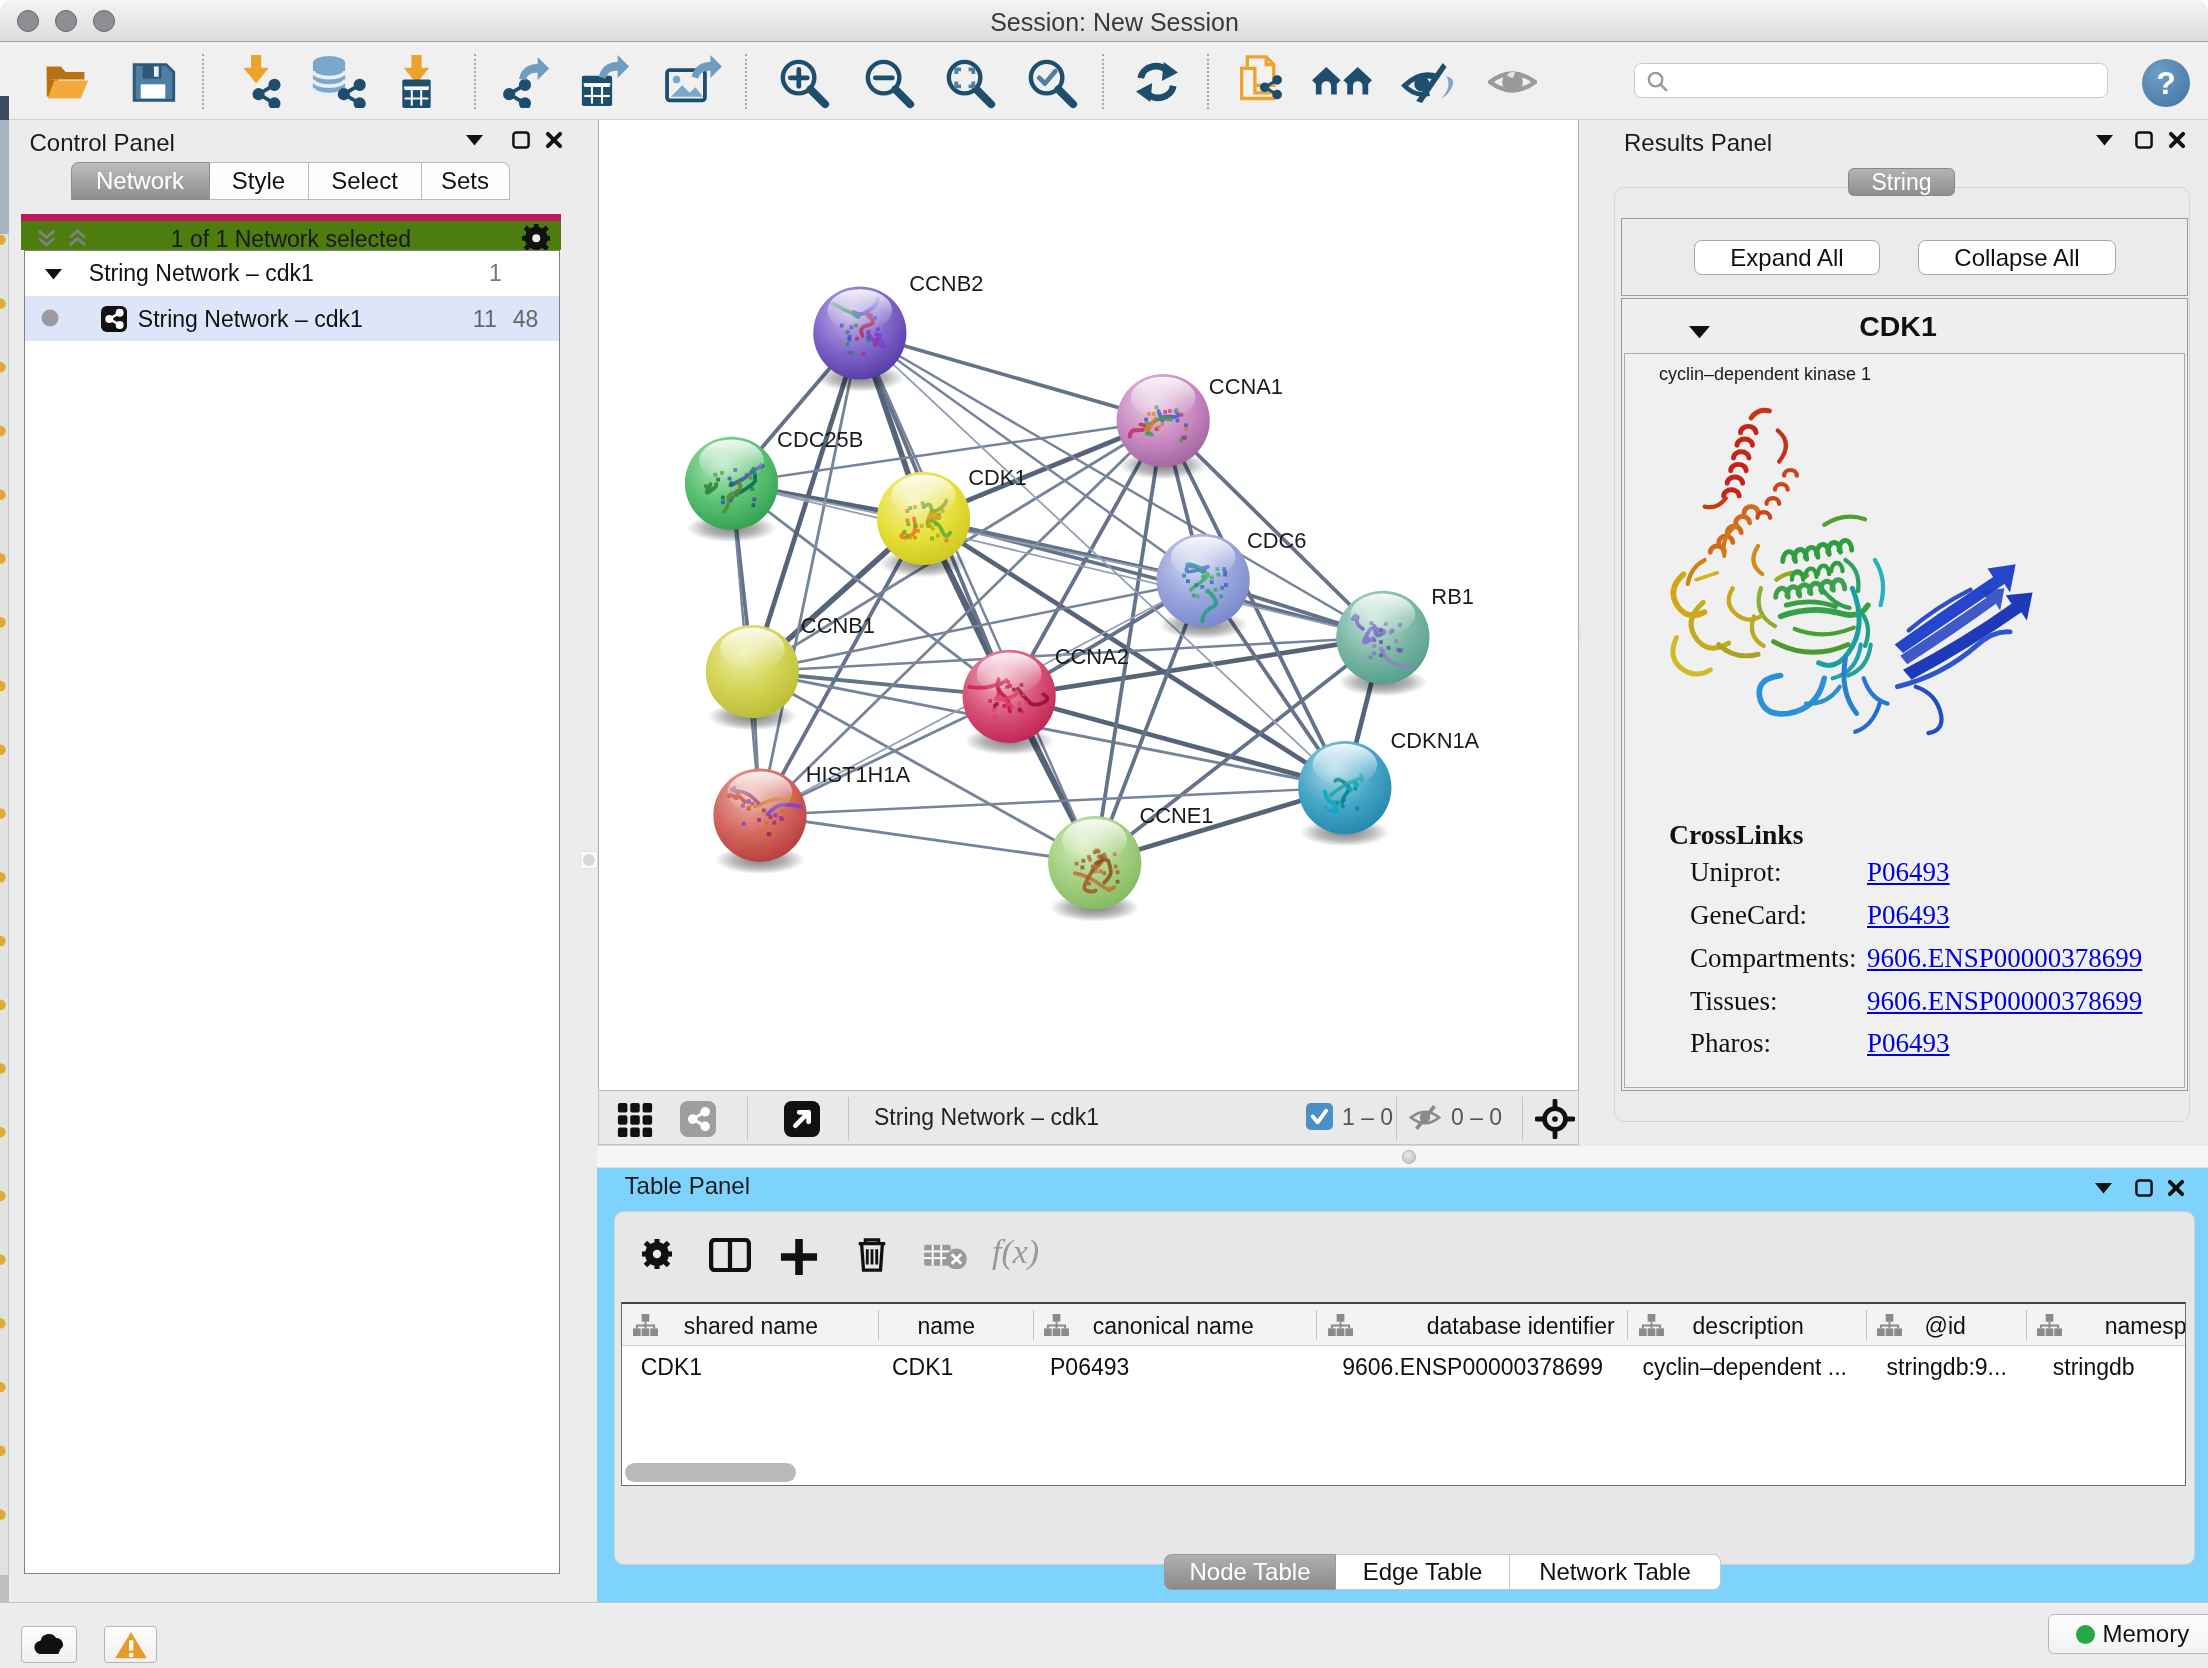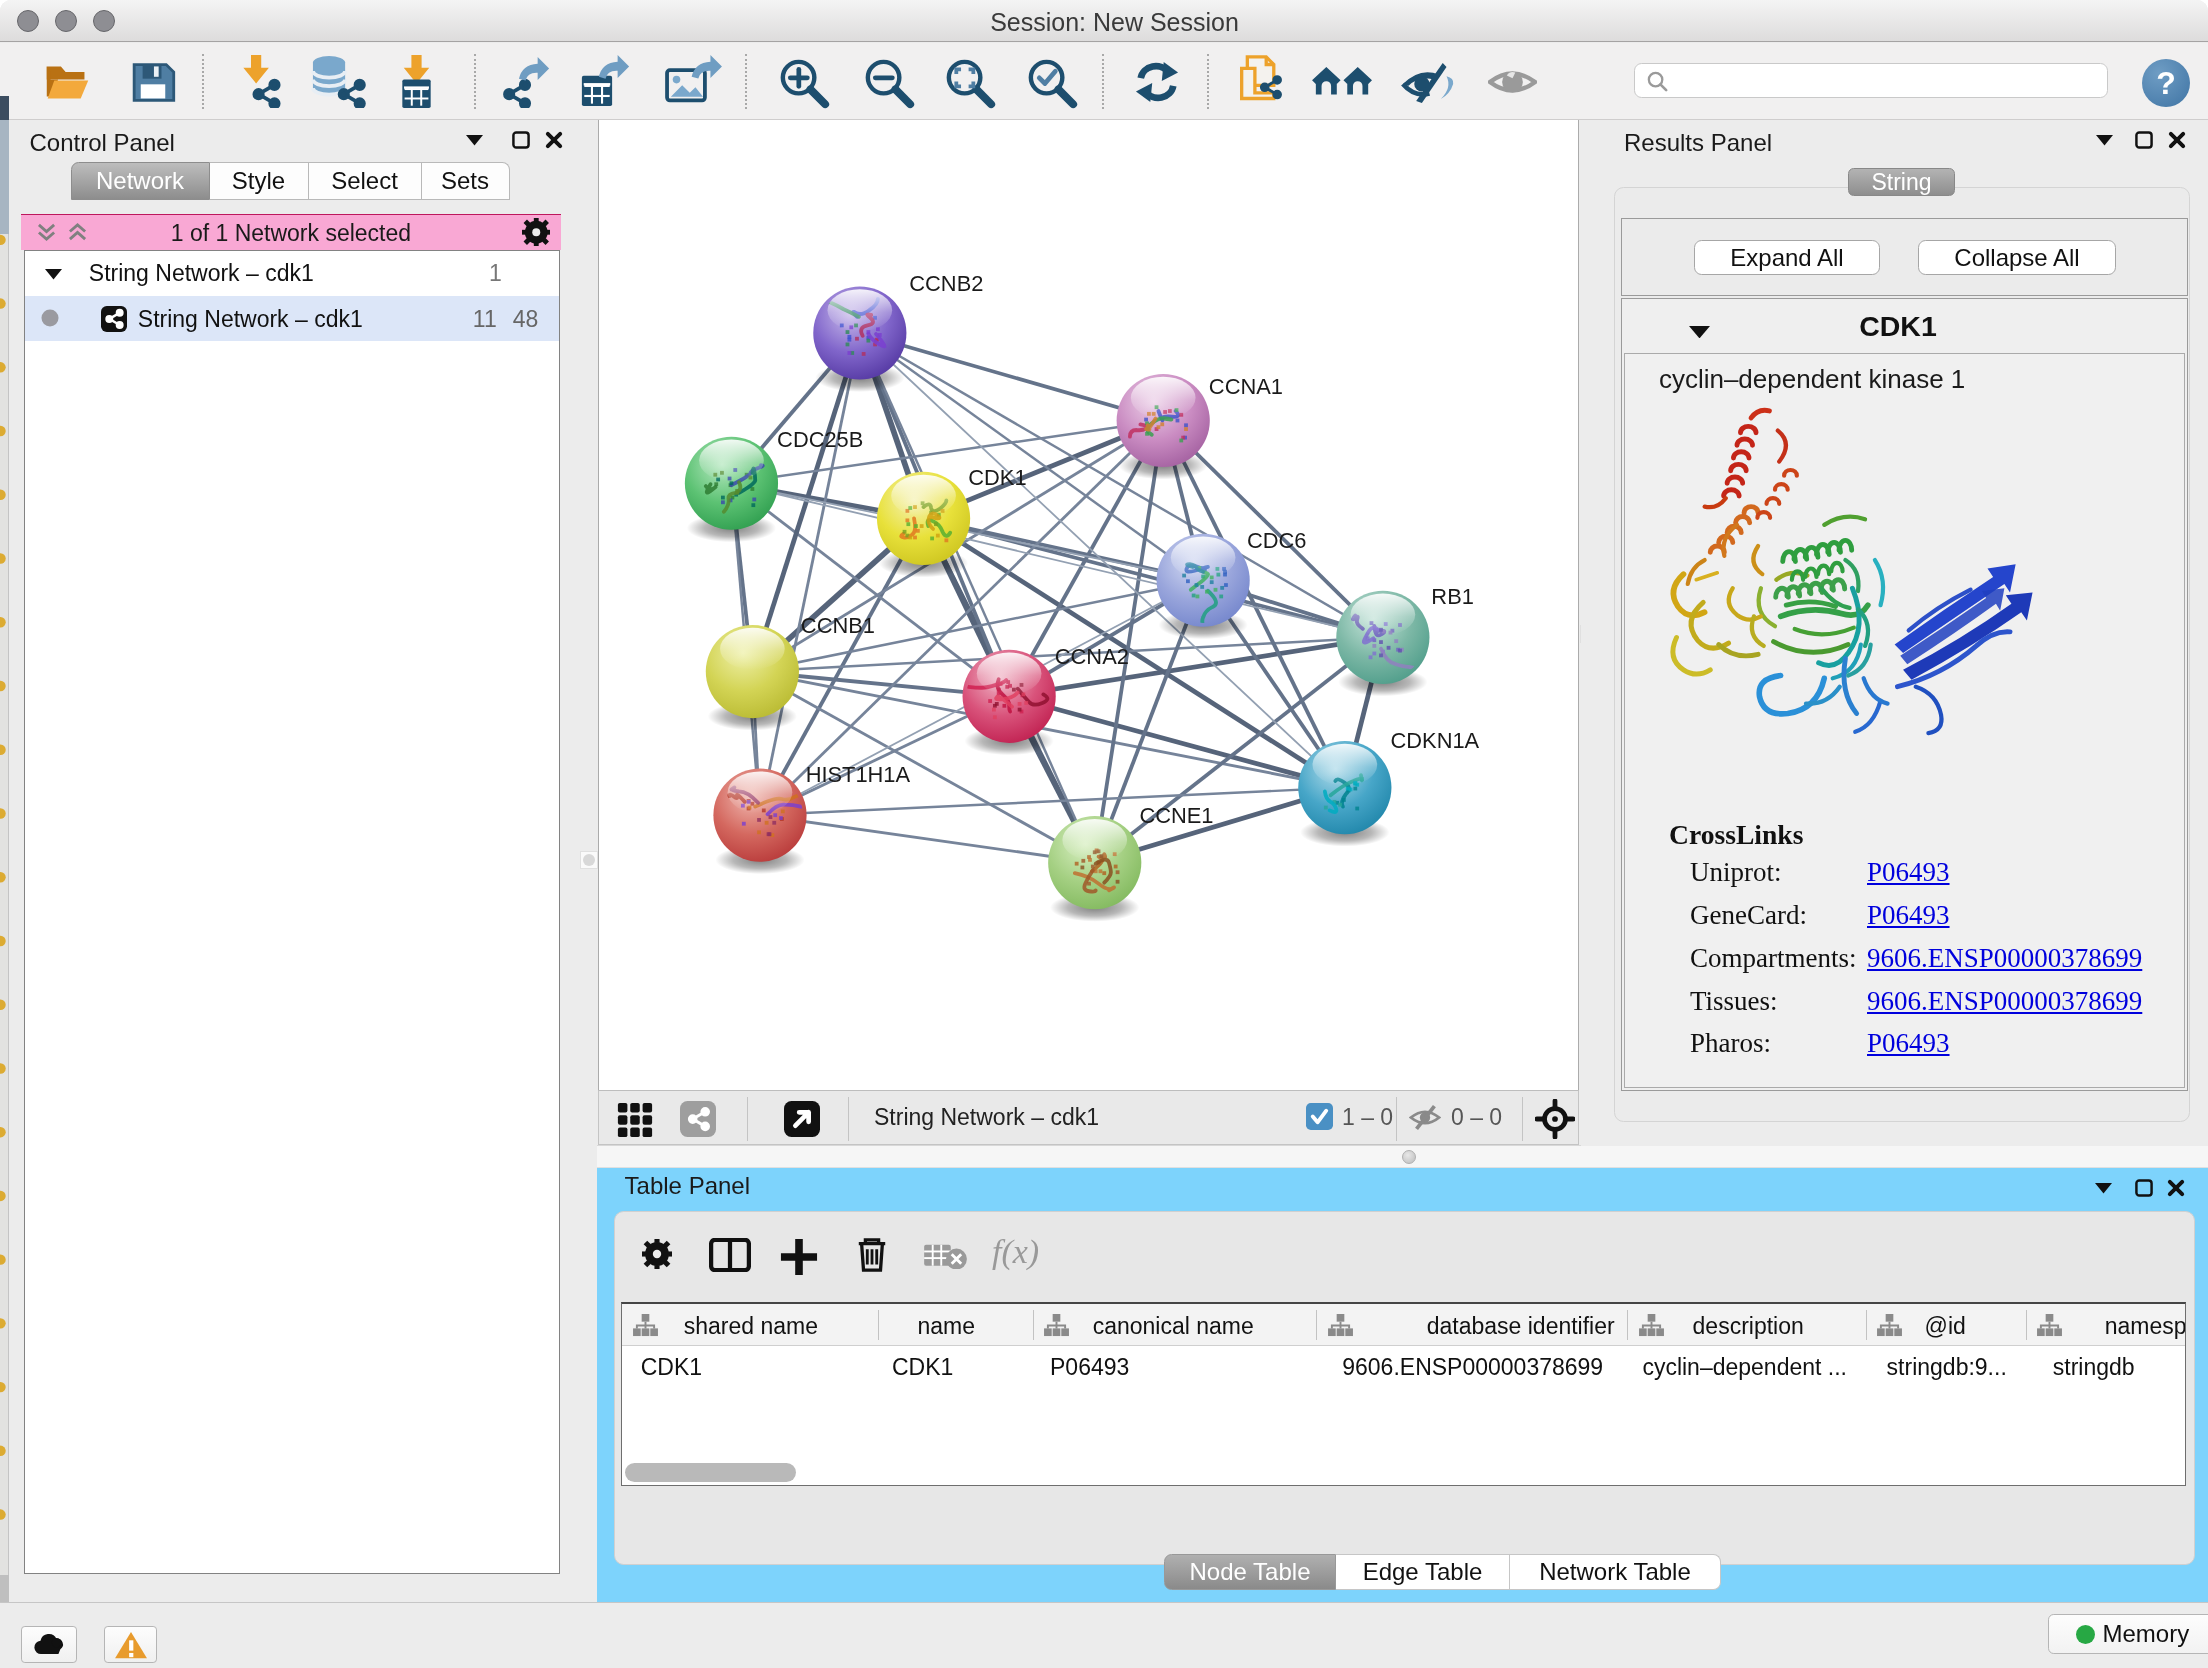--- a/index.html
+++ b/index.html
@@ -22,22 +22,22 @@
 #leftstrip { position:absolute; left:0; top:120px; width:8.6px; height:1482px; background:#e2e2e0;
   border-right:1px solid #c4c4c4; }
 #controlpanel { position:absolute; left:9.5px; top:120px; width:588px; height:1482px; background:#ececec; }
 #cp-title { position:absolute; left:20px; top:8.6px; font-size:24px; color:#1a1a1a; }
 .tabbar { position:absolute; display:flex; height:38px; }
 .tab { height:38px; background:#fdfdfd; border:1px solid #b9b9b9; border-left:none;
   font-size:24px; color:#111; text-align:center; line-height:36px; }
 .tab:first-child { border-left:1px solid #b9b9b9; border-radius:7.6px 0 0 0; }
 .tab:last-child { border-radius:0 7.6px 0 0; }
 .tab.sel { background:linear-gradient(#bdbdbd,#8d8d8d); color:#fff; border-color:#8d8d8d; }
-#cp-sub { position:absolute; left:11.4px; top:94px; width:540px; height:36px; background:#f9a8d4;
-  border-top:1px solid #be185d; }
+#cp-sub { position:absolute; left:11.4px; top:94px; width:540px; height:36px; background:#4d7c0f;
+  border-top:7px solid #be185d; }
 #cp-list { position:absolute; left:14.3px; top:130px; width:536px; height:1324px; background:#fff;
   border:1.9px solid #828282; }
 #cp-row2 { position:absolute; left:0; top:45px; width:100%; height:45px; background:#dce6f8; }
 #canvas { position:absolute; left:598px; top:120px; width:981px; height:970px; background:#fff;
   border-left:1px solid #ababab; border-right:1px solid #ababab; }
 #netfooter { position:absolute; left:598px; top:1090px; width:981px; height:55px; background:#e9e9e9;
   border:1px solid #c4c4c4; border-top:1px solid #bdbdbd; }
 .fsep { position:absolute; top:5.7px; height:44px; width:1px; background:#c4c4c4; }
 #splitter { position:absolute; left:597px; top:1145px; width:1611px; height:23px; background:#f6f6f6;
   border-top:1px solid #d8d8d8; border-bottom:1px solid #e0e0e0; }
@@ -886,21 +886,21 @@
       <div id="rp-b1">
         <div class="rbtn" style="left:72px;width:186px">Expand All</div>
         <div class="rbtn" style="left:296px;width:198px">Collapse All</div>
       </div>
       <div id="rp-b2">
         <svg style="position:absolute;left:67px;top:27px" width="21" height="12.4" viewBox="0 0 22 13">
           <path d="M0 0 h22 L11.0 13 z" fill="#111"></path>
         </svg>
         <div style="position:absolute;left:200px;top:11.4px;width:152px;text-align:center;font-size:28.5px;font-weight:bold;color:#111">CDK1</div>
         <div id="rp-content">
-          <div style="position:absolute;left:34px;top:9.5px;font-size:26px;color:#1a1a1a">cyclin–dependent kinase 1</div>
+          <div style="position:absolute;left:34px;top:9.5px;font-size:18px;color:#1a1a1a">cyclin–dependent kinase 1</div>
         </div>
       </div>
       <svg width="628" height="1026" viewBox="0 0 660 1079" style="position:absolute;left:0;top:0">
         <g transform="translate(33.6,78) scale(0.74)">
           <path d="M157 429 a11 9 0 1 1 22 0" fill="none" stroke="#c42518" stroke-width="7" stroke-linecap="round"></path>
           <path d="M162 411 a11 9 0 1 1 22 0" fill="none" stroke="#c42518" stroke-width="7" stroke-linecap="round"></path>
           <path d="M167 393 a11 9 0 1 1 22 0" fill="none" stroke="#c42518" stroke-width="7" stroke-linecap="round"></path>
           <path d="M171 375 a11 9 0 1 1 22 0" fill="none" stroke="#c42518" stroke-width="7" stroke-linecap="round"></path>
           <path d="M176 357 a11 9 0 1 1 22 0" fill="none" stroke="#c42518" stroke-width="7" stroke-linecap="round"></path>
           <path d="M181 339 a11 9 0 1 1 22 0" fill="none" stroke="#c42518" stroke-width="7" stroke-linecap="round"></path>

